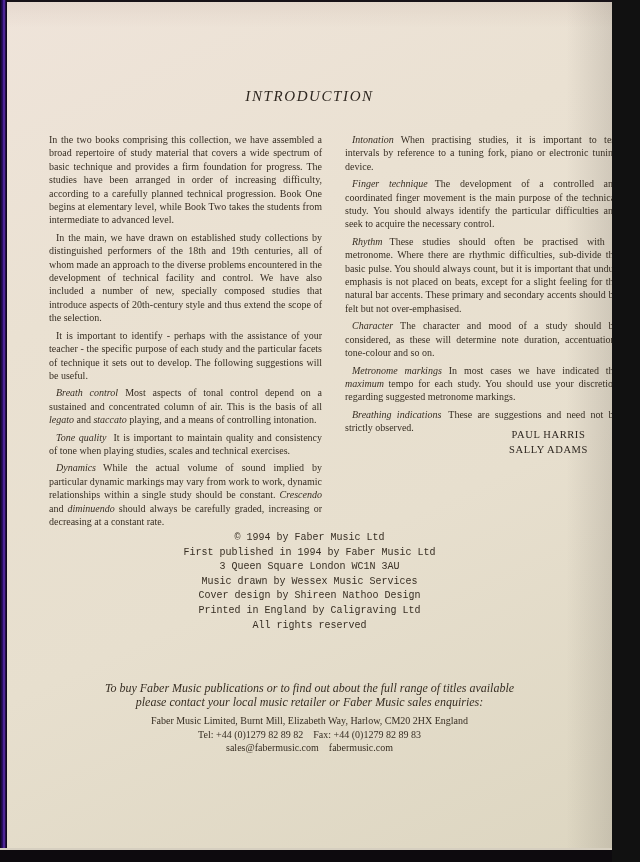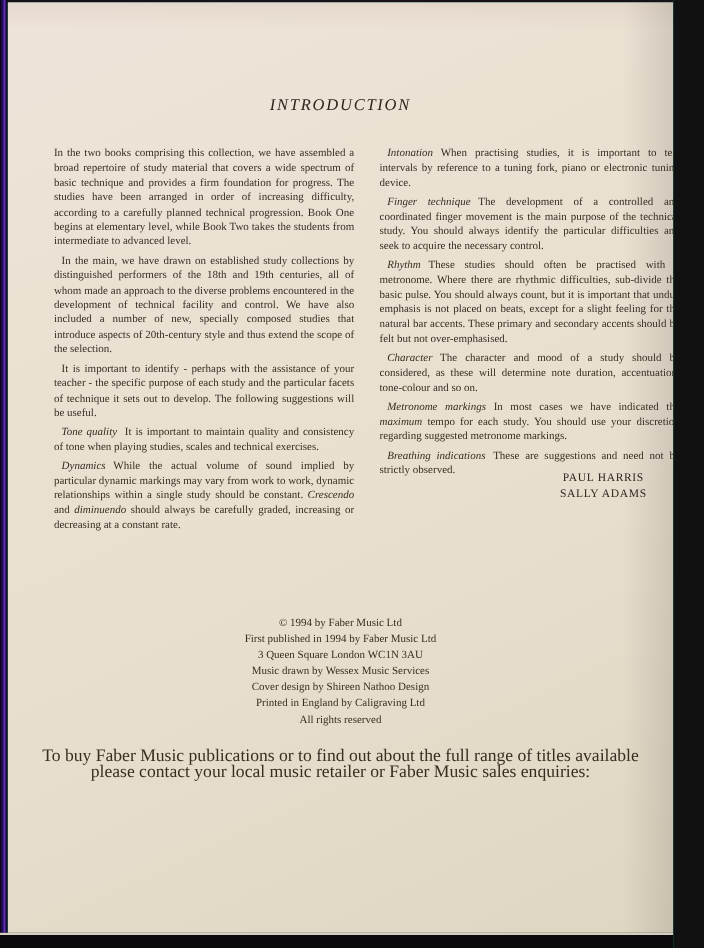--- a/index.html
+++ b/index.html
@@ -23,41 +23,42 @@
   .cols{position:absolute;top:127px;left:38px;width:578px;display:flex;gap:15px;color:#372e23;}
   .col{width:281px;font-size:10px;line-height:13.4px;text-align:justify;}
   .para{margin:4px;text-indent:7px;}
   .para.noindent{text-indent:0;}
   .term{margin-right:7px;}
 
   .authors{position:absolute;top:425px;right:24px;text-align:center;
            font-size:10.5px;line-height:15px;letter-spacing:0.6px;color:#2e2720;}
 
   .centerblock{position:absolute;left:0;width:100%;text-align:center;color:#372e23;}
-  .imprint{top:558px;font-size:10px;line-height:14.6px;}
+  .imprint{top:529px;font-size:10px;line-height:14.6px;font-family:Liberation Mono, monospace;}
   .isbn{top:659px;font-size:10.5px;letter-spacing:0.4px;}
-  .purchase{top:679px;font-size:16px;line-height:14.2px;}
+  .purchase{top:679px;font-size:12px;line-height:14.2px;font-style:italic;}
   .contact{top:712px;font-size:10px;line-height:13.6px;}
   .line{white-space:pre-wrap;}
 </style>
 </head>
 <body>
 
 <div class="shot">
   <div class="paper">
     <div class="shade-top"></div>
     <div class="shade-right"></div>
 
     <div class="title">INTRODUCTION</div>
 
     <div class="cols">
       <div class="col">
           <p class="para noindent">In the two books comprising this collection, we have assembled a broad repertoire of study material that covers a wide spectrum of basic technique and provides a firm foundation for progress. The studies have been arranged in order of increasing difficulty, according to a carefully planned technical progression. Book One begins at elementary level, while Book Two takes the students from intermediate to advanced level.</p>
           <p class="para">In the main, we have drawn on established study collections by distinguished performers of the 18th and 19th centuries, all of whom made an approach to the diverse problems encountered in the development of technical facility and control. We have also included a number of new, specially composed studies that introduce aspects of 20th-century style and thus extend the scope of the selection.</p>
           <p class="para">It is important to identify - perhaps with the assistance of your teacher - the specific purpose of each study and the particular facets of technique it sets out to develop. The following suggestions will be useful.</p>
+          <p class="para"><i class="term">Breath control</i>Most aspects of tonal control depend on a sustained and concentrated column of air. This is the basis of all <i>legato</i> and <i>staccato</i> playing, and a means of controlling intonation.</p>
           <p class="para"><i class="term">Tone quality</i>It is important to maintain quality and consistency of tone when playing studies, scales and technical exercises.</p>
           <p class="para"><i class="term">Dynamics</i>While the actual volume of sound implied by particular dynamic markings may vary from work to work, dynamic relationships within a single study should be constant. <i>Crescendo</i> and <i>diminuendo</i> should always be carefully graded, increasing or decreasing at a constant rate.</p>
         </div>
       <div class="col">
           <p class="para"><i class="term">Intonation</i>When practising studies, it is important to test intervals by reference to a tuning fork, piano or electronic tuning device.</p>
           <p class="para"><i class="term">Finger technique</i>The development of a controlled and coordinated finger movement is the main purpose of the technical study. You should always identify the particular difficulties and seek to acquire the necessary control.</p>
           <p class="para"><i class="term">Rhythm</i>These studies should often be practised with a metronome. Where there are rhythmic difficulties, sub-divide the basic pulse. You should always count, but it is important that undue emphasis is not placed on beats, except for a slight feeling for the natural bar accents. These primary and secondary accents should be felt but not over-emphasised.</p>
           <p class="para"><i class="term">Character</i>The character and mood of a study should be considered, as these will determine note duration, accentuation, tone-colour and so on.</p>
           <p class="para"><i class="term">Metronome markings</i>In most cases we have indicated the <i>maximum</i> tempo for each study. You should use your discretion regarding suggested metronome markings.</p>
           <p class="para"><i class="term">Breathing indications</i>These are suggestions and need not be strictly observed.</p>
@@ -75,18 +76,23 @@
         <div class="line">3 Queen Square London WC1N 3AU</div>
         <div class="line">Music drawn by Wessex Music Services</div>
         <div class="line">Cover design by Shireen Nathoo Design</div>
         <div class="line">Printed in England by Caligraving Ltd</div>
         <div class="line">All rights reserved</div>
       </div>
     <div class="centerblock purchase">
         <div class="line">To buy Faber Music publications or to find out about the full range of titles available</div>
         <div class="line">please contact your local music retailer or Faber Music sales enquiries:</div>
       </div>
+    <div class="centerblock contact">
+        <div class="line">Faber Music Limited, Burnt Mill, Elizabeth Way, Harlow, CM20 2HX England</div>
+        <div class="line">Tel: +44 (0)1279 82 89 82    Fax: +44 (0)1279 82 89 83</div>
+        <div class="line">sales@fabermusic.com    fabermusic.com</div>
+      </div>
   </div>
 
   <div class="top-edge"></div>
   <div class="binding"></div>
   <div class="bottom-strip"></div>
 </div>
 
 </body></html>

